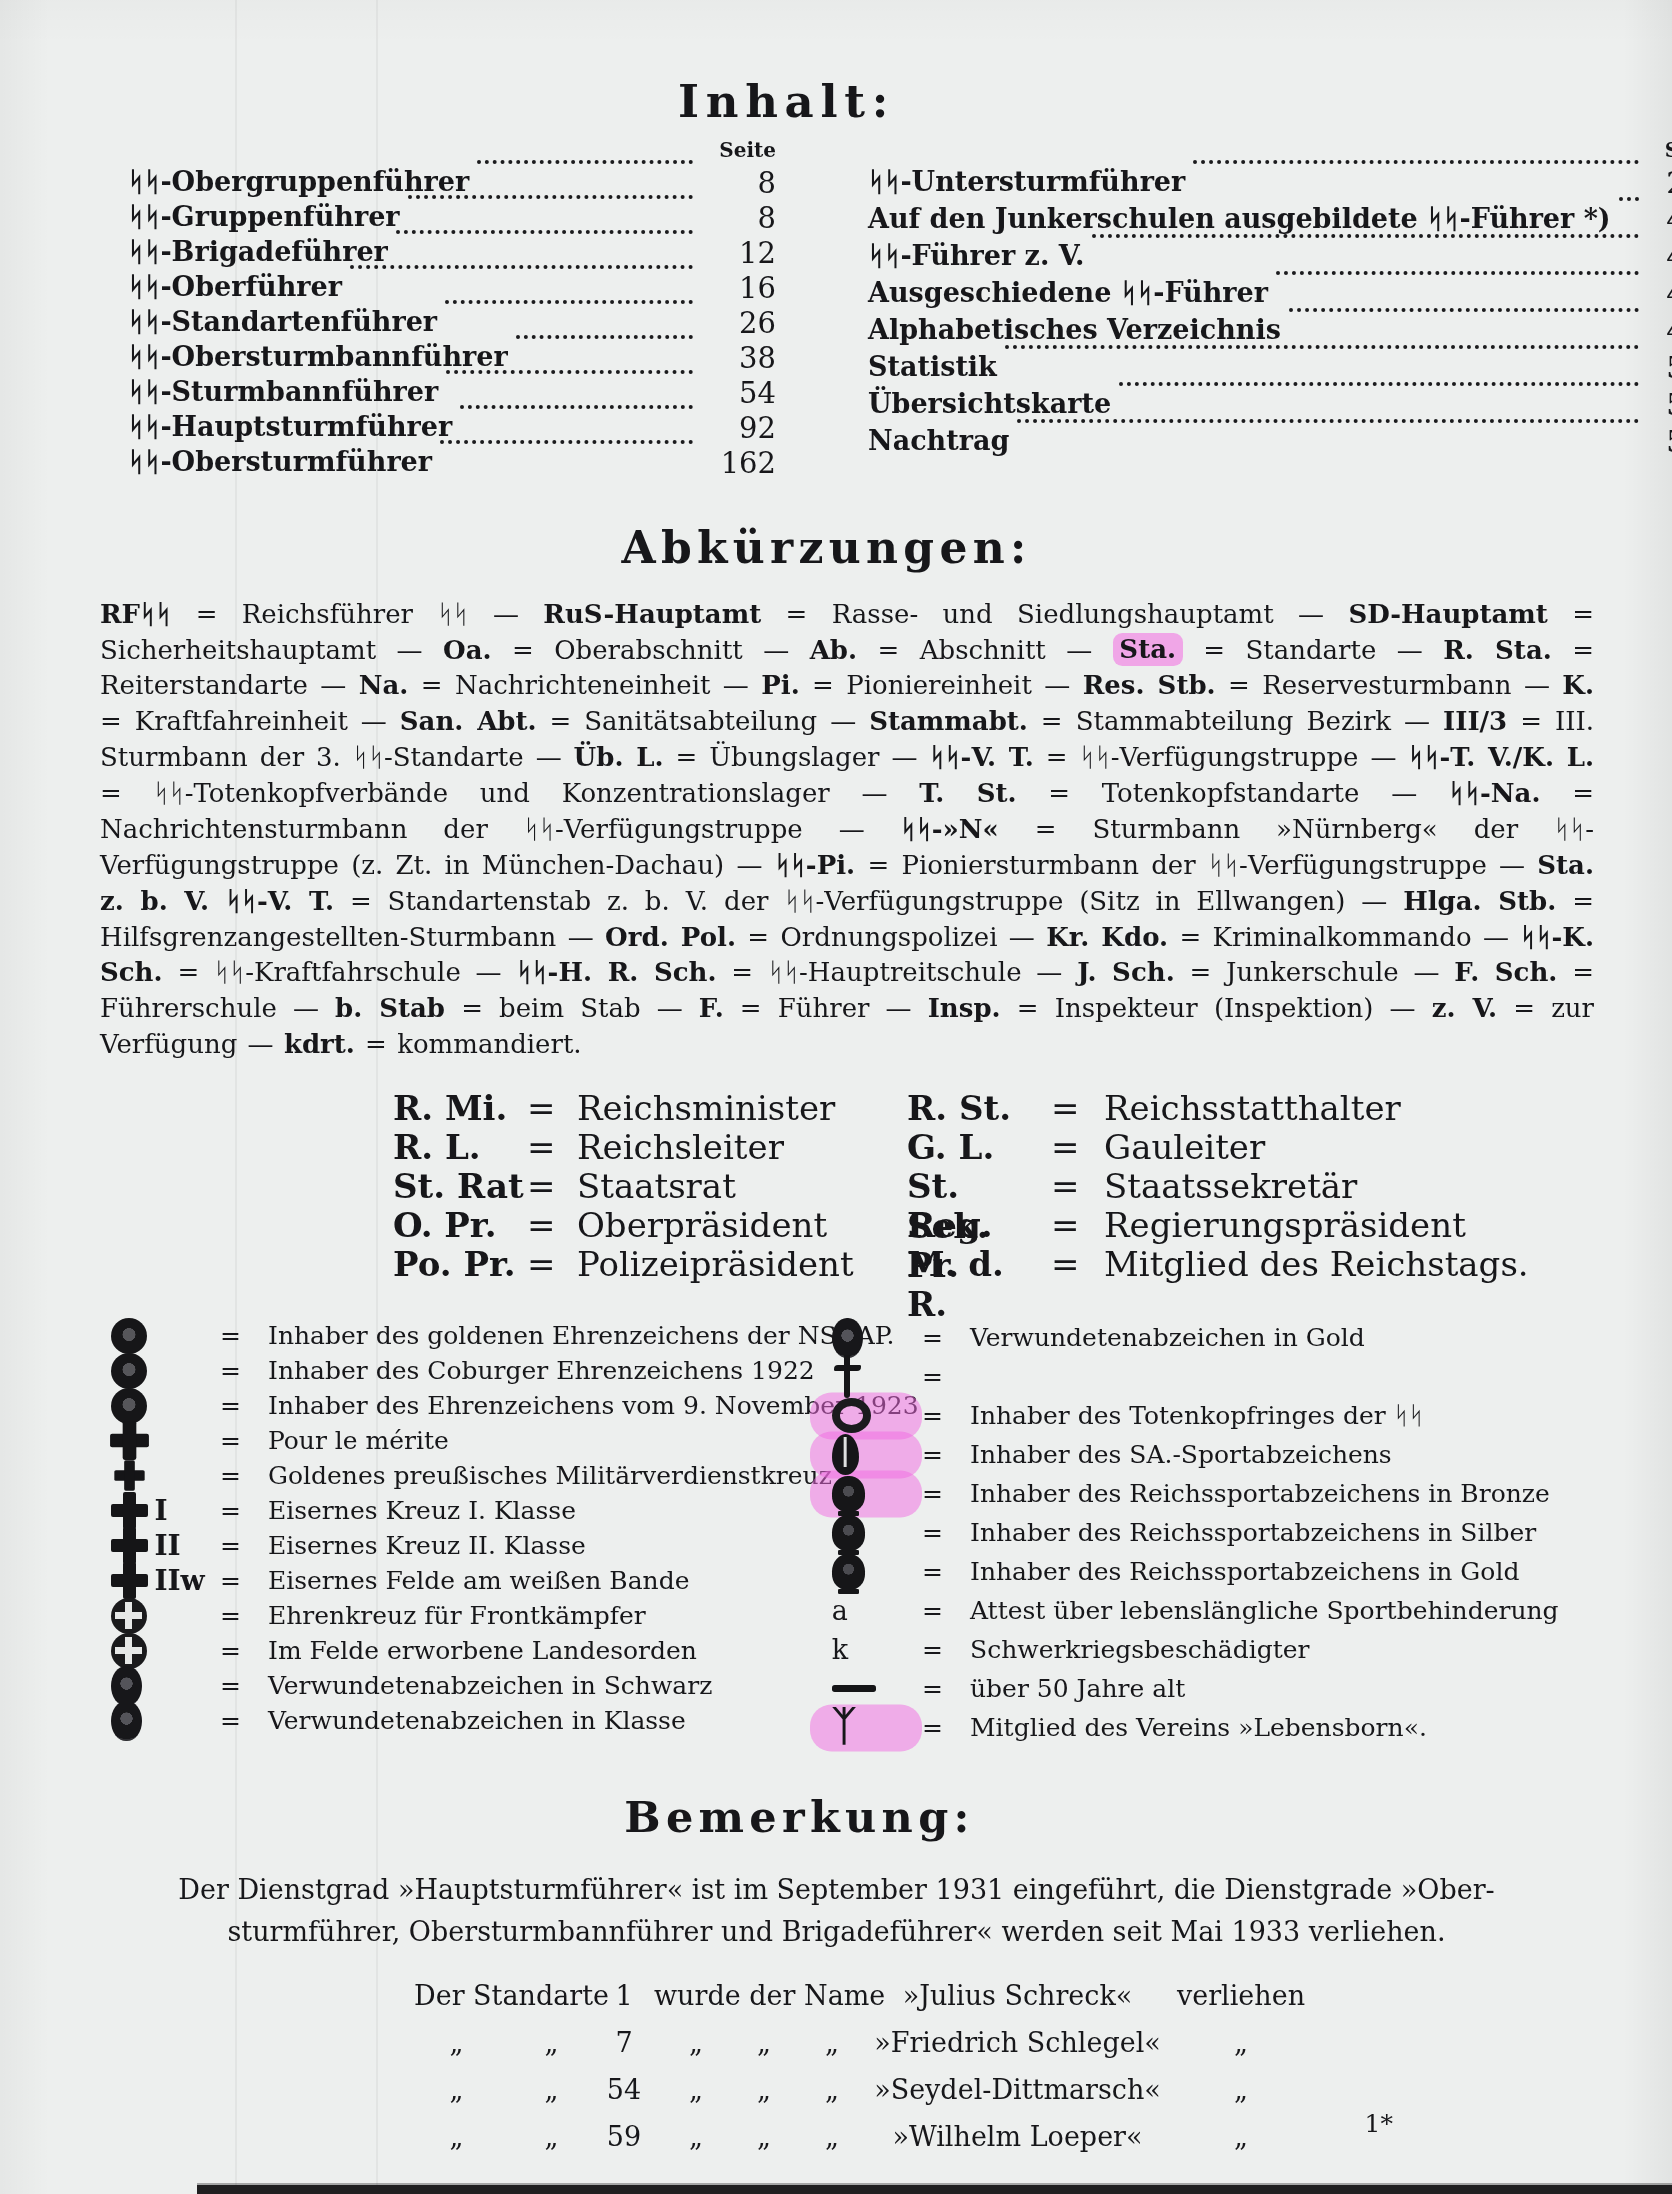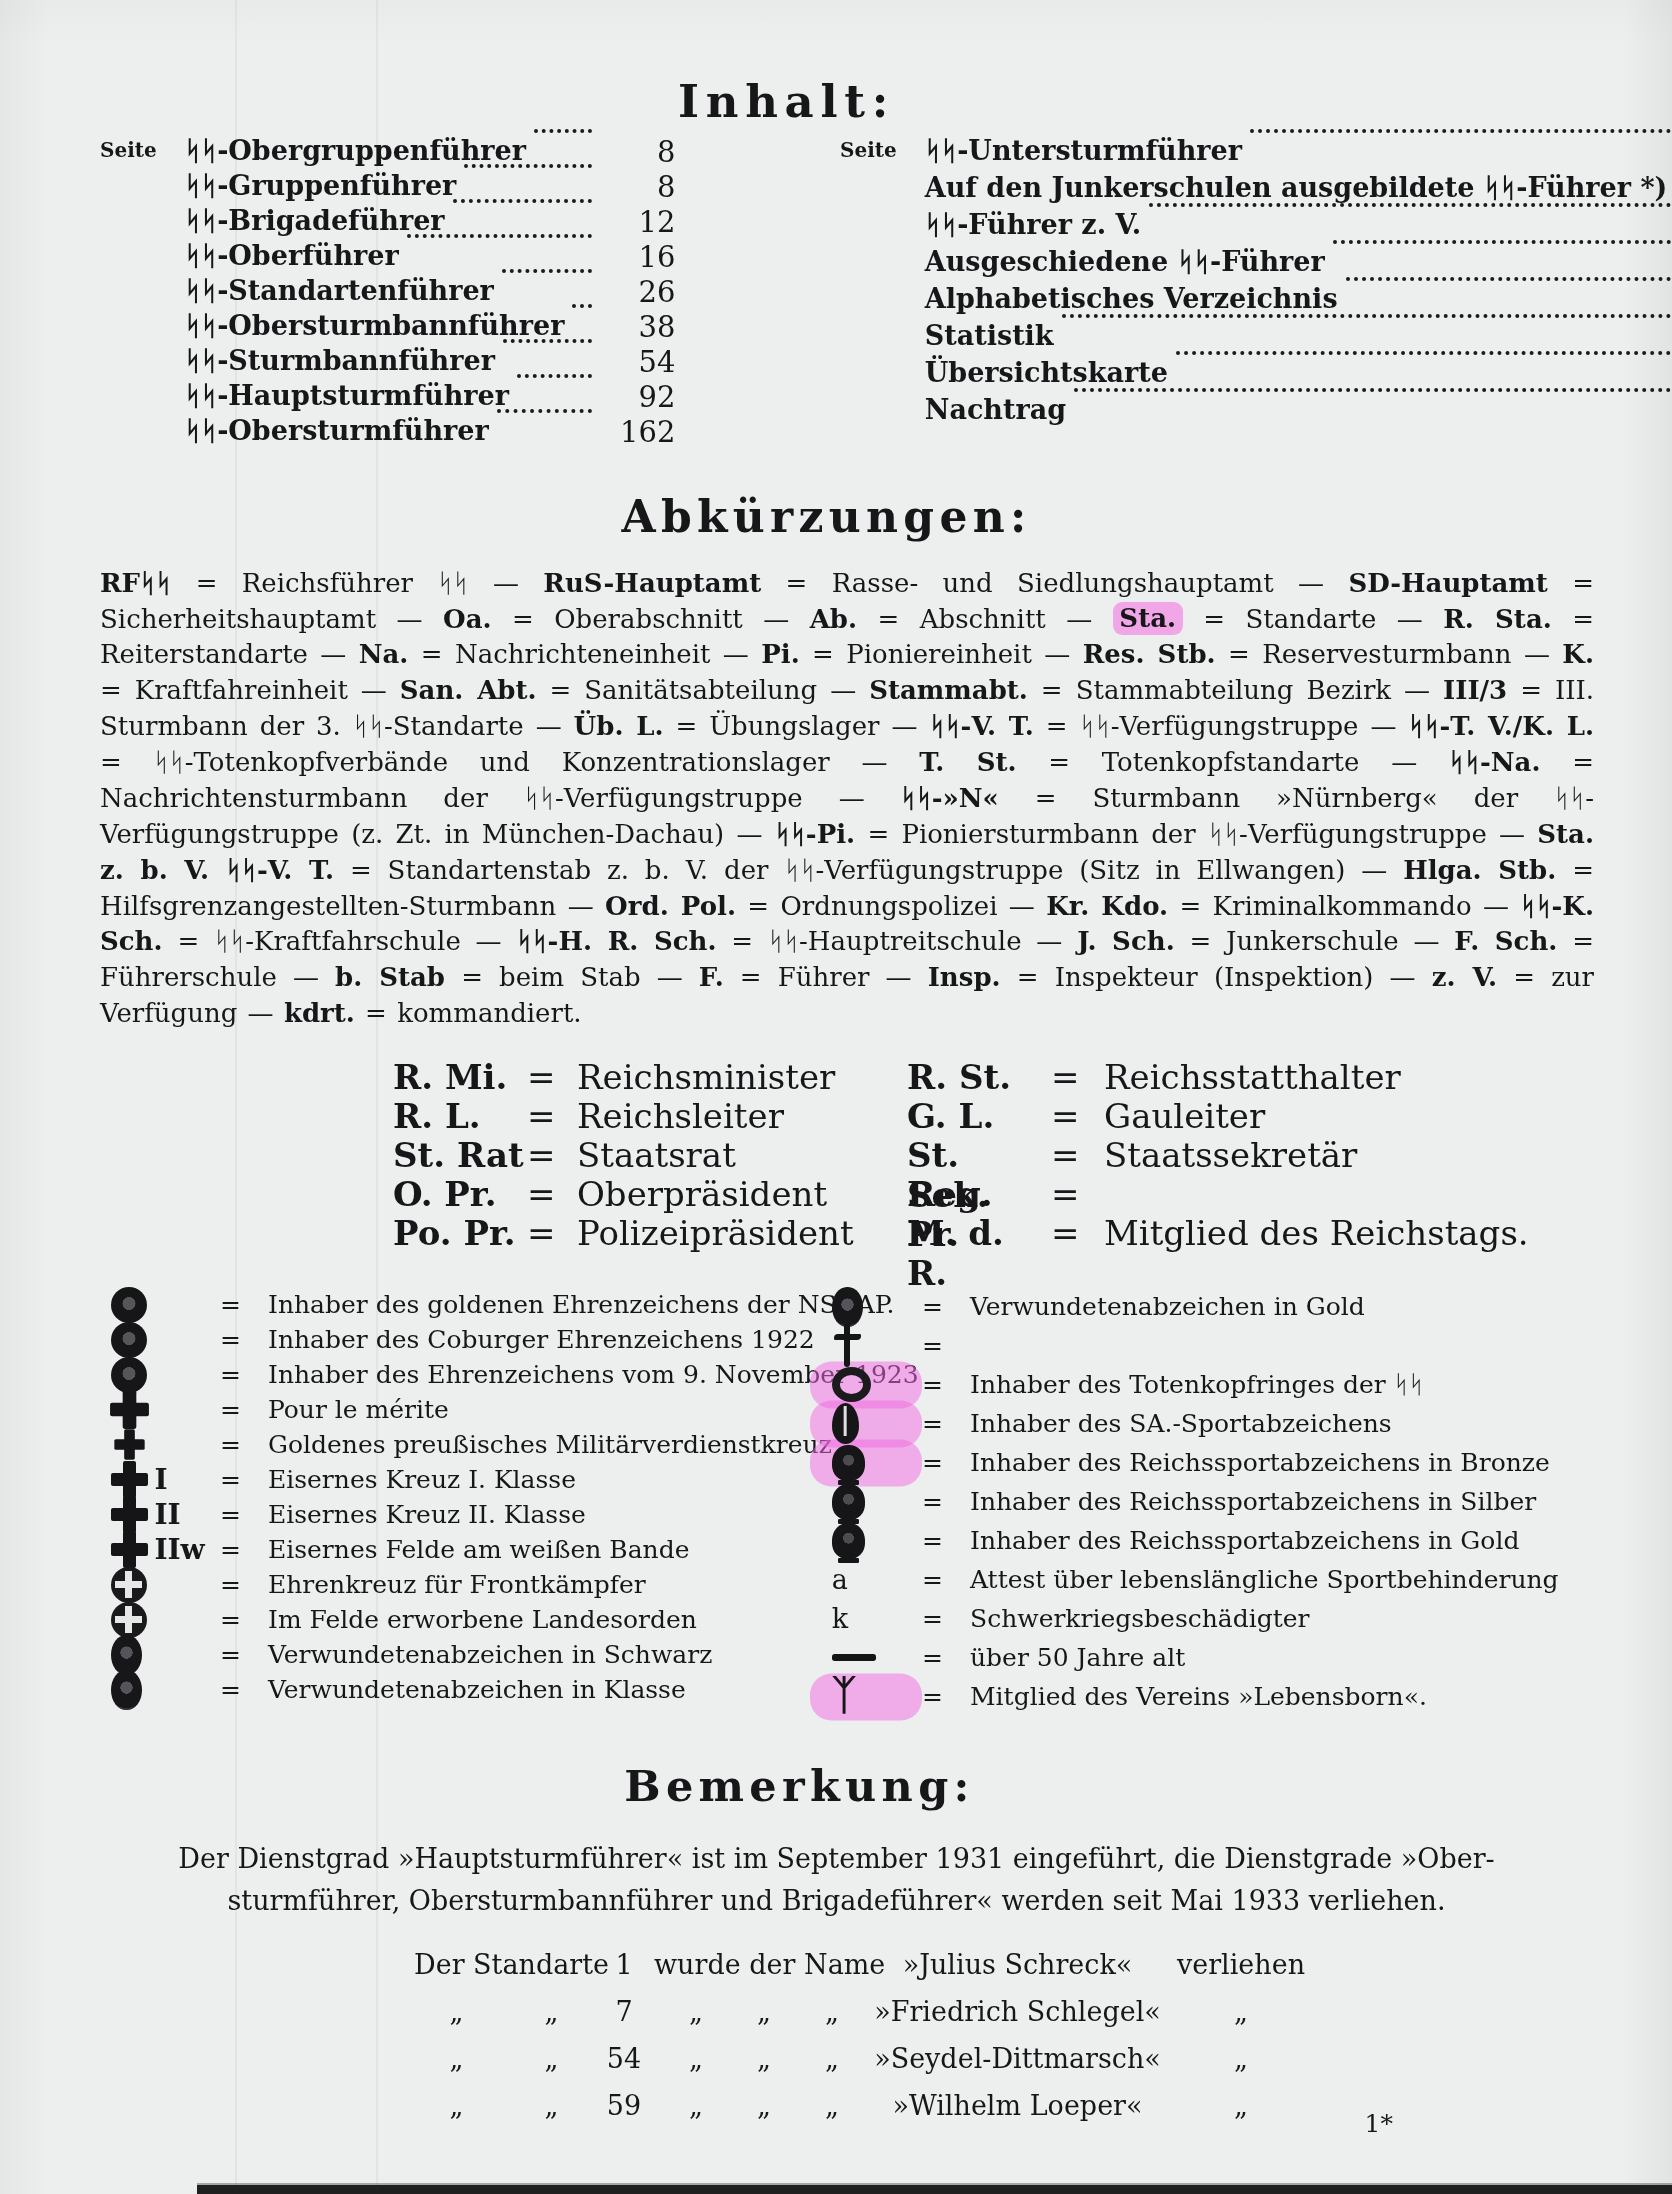--- a/index.html
+++ b/index.html
@@ -25,21 +25,21 @@
   
   .h-title{
     text-align:center;font-weight:700;font-size:45px;letter-spacing:6.7px;
     transform:translateX(-50px);
   }
   .h-abk{margin-top:41px;transform:translateX(-10px);letter-spacing:5.3px;font-size:44px;}
   .h-bem{margin-top:45px;transform:translateX(-37px);letter-spacing:5.3px;font-size:43px;}
 
   
   .toc{display:flex;padding:6.7px 85px 0 100px;}
-  .toc-col{display:flex;flex-direction:row;}
+  .toc-col{display:flex;flex-direction:column;}
   .toc-col.left{width:676px;flex:none;}
   .toc-col.right{flex:1;}
   .seite{font-size:20px;font-weight:700;text-align:right;height:31px;line-height:31px;}
   .toc-row{display:flex;align-items:flex-start;font-weight:700;margin-left:28px;}
   .toc-col.left  .toc-row{height:35px;}
   .toc-col.right .toc-row{height:37px;}
   .toc-label{white-space:nowrap;font-size:27px;}
   .leader{flex:1;border-bottom:4px dotted #1b1b1d;margin:0 8px;transform:translateY(-6px);min-width:20px;}
   .toc-page{width:75px;text-align:right;font-size:29px;font-weight:400;font-family:"DejaVu Serif",serif;}
   .toc-divider{width:3.3px;background:#141416;margin:39px 29px 4px 35px;}
@@ -255,20 +255,21 @@
         <span class="pair-abbr">St. Sek.</span>
         <span class="pair-eq">=</span>
         <span class="pair-text">Staatssekretär</span>
       </div>
       <div class="pair-row">
         <span class="pair-abbr">O. Pr.</span>
         <span class="pair-eq">=</span>
         <span class="pair-text">Oberpräsident</span>
         <span class="pair-abbr">Reg. Pr.</span>
         <span class="pair-eq">=</span>
+        <span class="pair-text">Regierungspräsident</span>
       </div>
       <div class="pair-row">
         <span class="pair-abbr">Po. Pr.</span>
         <span class="pair-eq">=</span>
         <span class="pair-text">Polizeipräsident</span>
         <span class="pair-abbr">M. d. R.</span>
         <span class="pair-eq">=</span>
         <span class="pair-text">Mitglied des Reichstags.</span>
       </div>
     </div>

